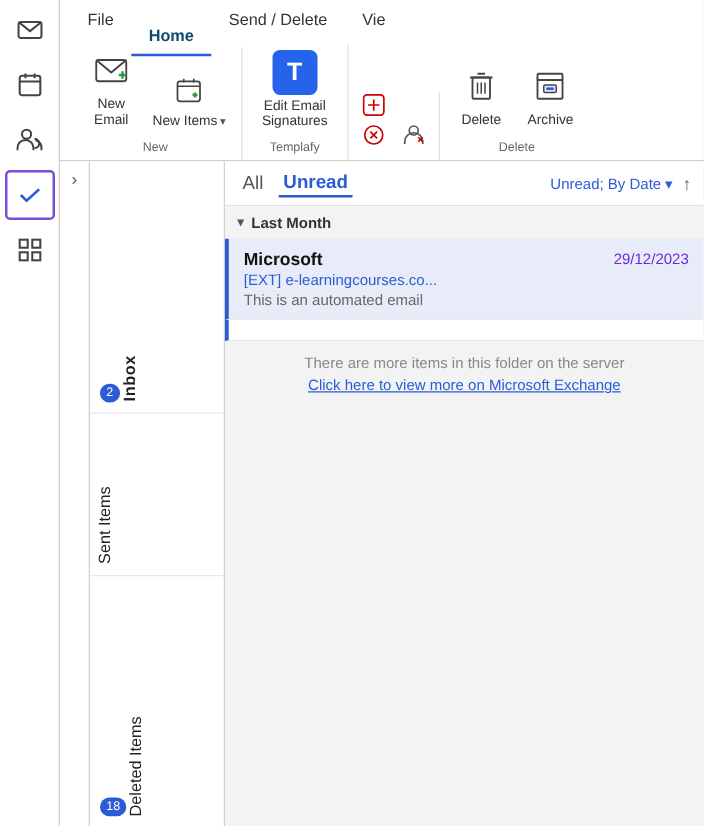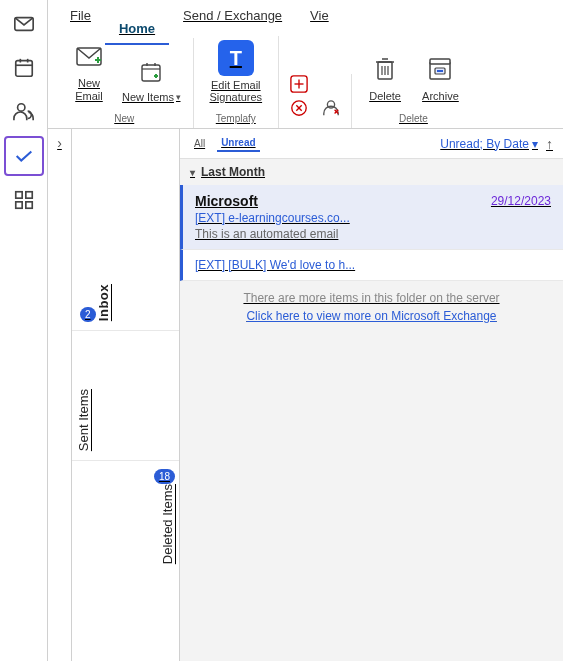--- a/index.html
+++ b/index.html
@@ -46,21 +46,20 @@
       width: 22px;
       height: 22px;
     }
 
     
     .main {
       flex: 1;
       display: flex;
       flex-direction: column;
       overflow: hidden;
-      text-decoration: underline;
     }
 
     
     .ribbon {
       background: #fff;
       border-bottom: 1px solid #d0d0d0;
       display: flex;
       flex-direction: column;
     }
     .ribbon-tabs {
@@ -233,21 +232,21 @@
     .filter-bar {
       display: flex;
       flex-direction: row;
       align-items: center;
       padding: 6px 10px;
       background: #fff;
       border-bottom: 1px solid #e0e0e0;
       gap: 8px;
     }
     .filter-tab {
-      font-size: 10px;
+      font-size: 15px;
       color: #555;
       cursor: pointer;
       padding: 2px 4px;
     }
     .filter-tab.active {
       color: #2b5cd6;
       border-bottom: 2px solid #2b5cd6;
       font-weight: 600;
     }
     .filter-dropdown {
@@ -454,21 +453,21 @@
   </div>
 </div>
 
 <div class="main">
 
   <div class="ribbon">
 
     <div class="ribbon-tabs">
       <div class="ribbon-tab">File</div>
       <div class="ribbon-tab active">Home</div>
-      <div class="ribbon-tab">Send / Exchange</div>
+      <div class="ribbon-tab">Send / Delete</div>
       <div class="ribbon-tab">Vie</div>
     </div>
 
     <div class="ribbon-content">
 
       <div class="ribbon-group">
         <div class="ribbon-group-buttons">
 
           <div class="ribbon-btn-large">
             <div class="btn-icon">
@@ -594,21 +593,21 @@
 
       <div class="inbox-section" style="flex:2;display:flex;flex-direction:row;align-items:flex-end;padding:8px 4px;">
         <span class="inbox-badge">2</span>
         <span class="inbox-vertical-label">Inbox</span>
       </div>
 
       <div class="sent-section" style="height:130px;display:flex;flex-direction:row;align-items:flex-end;padding:8px 4px;">
         <span class="sent-vertical-label">Sent Items</span>
       </div>
 
-      <div class="deleted-section" style="flex:2;display:flex;flex-direction:column;align-items:flex-end;padding:8px 4px;">
+      <div class="deleted-section" style="flex:2;display:flex;flex-direction:row;align-items:flex-end;padding:8px 4px;">
         <span class="deleted-badge">18</span>
         <span class="deleted-vertical-label">Deleted Items</span>
       </div>
     </div>
 
     <div class="email-list-area">
 
       <div class="filter-bar">
         <div class="filter-tab">All</div>
         <div class="filter-tab active">Unread</div>
@@ -627,21 +626,20 @@
       <div class="email-item selected">
         <div class="email-row1">
           <span class="email-sender">Microsoft</span>
           <span class="email-date">29/12/2023</span>
         </div>
         <div class="email-subject">[EXT] e-learningcourses.co...</div>
         <div class="email-preview">This is an automated email</div>
       </div>
 
       <div class="email-item">
-        <div class="email-subject">[EXT] [BULK] We'd love to h...</div>
       </div>
 
       <div class="email-footer">
         <span>There are more items in this folder on the server</span>
         <a>Click here to view more on Microsoft Exchange</a>
       </div>
 
     </div>
   </div>
 </div>

